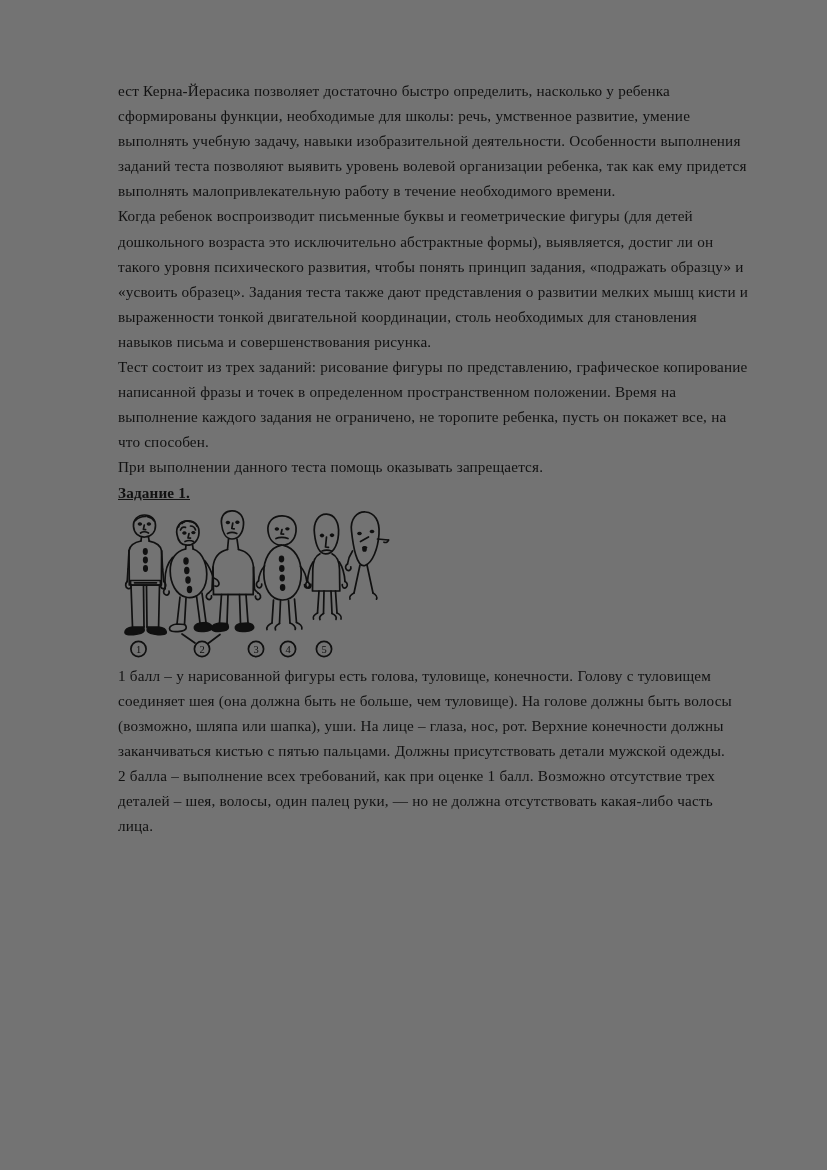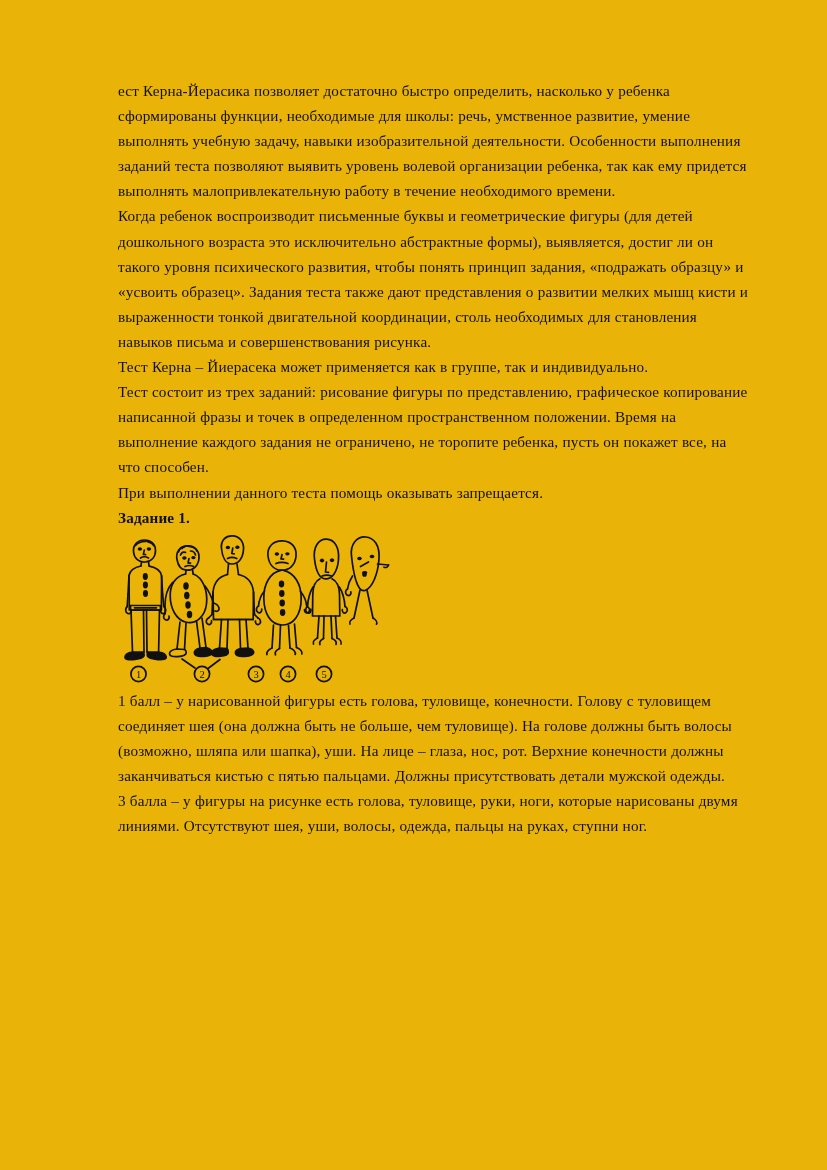--- a/index.html
+++ b/index.html
@@ -17,21 +17,21 @@
     color: #000000;
     -webkit-font-smoothing: antialiased;
   }
 
   .page {
     position: absolute;
     left: 0;
     top: 0;
     width: 827px;
     height: 1170px;
-    background: #eab308;
+    background: #737373;
   }
 
   .content {
     position: absolute;
     left: 118px;
     top: 78px;
     width: 632px;
   }
 
   p.para {
@@ -39,20 +39,21 @@
     font-size: 15.2px;
     line-height: 25.1px;
     text-align: left;
     color: #111111;
     letter-spacing: 0.01em;
     word-spacing: 0.01em;
   }
 
   p.bold {
     font-weight: bold;
+    text-decoration: underline;
   }
 
   
   .figure-block {
     margin: 4px 0 2px 0;
     width: 632px;
   }
   .figure-inner {
     position: relative;
     width: 270px;
@@ -66,21 +67,20 @@
   }
 </style>
 </head>
 <body>
 
 <div class="page">
   <div class="content">
 
     <p class="para">ест Керна-Йерасика позволяет достаточно быстро определить, насколько у ребенка сформированы функции, необходимые для школы: речь, умственное развитие, умение выполнять учебную задачу, навыки изобразительной деятельности. Особенности выполнения заданий теста позволяют выявить уровень волевой организации ребенка, так как ему придется выполнять малопривлекательную работу в течение необходимого времени.</p>
     <p class="para">Когда ребенок воспроизводит письменные буквы и геометрические фигуры (для детей дошкольного возраста это исключительно абстрактные формы), выявляется, достиг ли он такого уровня психического развития, чтобы понять принцип задания, «подражать образцу» и «усвоить образец». Задания теста также дают представления о развитии мелких мышц кисти и выраженности тонкой двигательной координации, столь необходимых для становления навыков письма и совершенствования рисунка.</p>
-    <p class="para">Тест Керна – Йиерасека может применяется как в группе, так и индивидуально.</p>
     <p class="para">Тест состоит из трех заданий: рисование фигуры по представлению, графическое копирование написанной фразы и точек в определенном пространственном положении. Время на выполнение каждого задания не ограничено, не торопите ребенка, пусть он покажет все, на что способен.</p>
     <p class="para">При выполнении данного теста помощь оказывать запрещается.</p>
     <p class="para bold">Задание 1.</p>
 
     <div class="figure-block">
       <div class="figure-inner">
         <svg viewBox="0 0 270 152" xmlns="http://www.w3.org/2000/svg">
           <g fill="none" stroke="#101010" stroke-width="1.7" stroke-linecap="round" stroke-linejoin="round">
 
             <path d="M13.5,17.5 C13.0,10.5 18.0,6.0 24.5,6.0 C31.0,6.0 35.5,10.0 35.5,16.5
@@ -303,16 +303,16 @@
             <text x="82.0" y="143.8">2</text>
             <text x="136.0" y="143.8">3</text>
             <text x="168.0" y="143.8">4</text>
             <text x="204.0" y="143.8">5</text>
           </g>
         </svg>
       </div>
     </div>
 
     <p class="para">1 балл – у нарисованной фигуры есть голова, туловище, конечности. Голову с туловищем соединяет шея (она должна быть не больше, чем туловище). На голове должны быть волосы (возможно, шляпа или шапка), уши. На лице – глаза, нос, рот. Верхние конечности должны заканчиваться кистью с пятью пальцами. Должны присутствовать детали мужской одежды.</p>
-    <p class="para">3 балла – у фигуры на рисунке есть голова, туловище, руки, ноги, которые нарисованы двумя линиями. Отсутствуют шея, уши, волосы, одежда, пальцы на руках, ступни ног.</p>
+    <p class="para">2 балла – выполнение всех требований, как при оценке 1 балл. Возможно отсутствие трех деталей – шея, волосы, один палец руки, — но не должна отсутствовать какая-либо часть лица.</p>
 
   </div>
 </div>
 
 </body></html>

